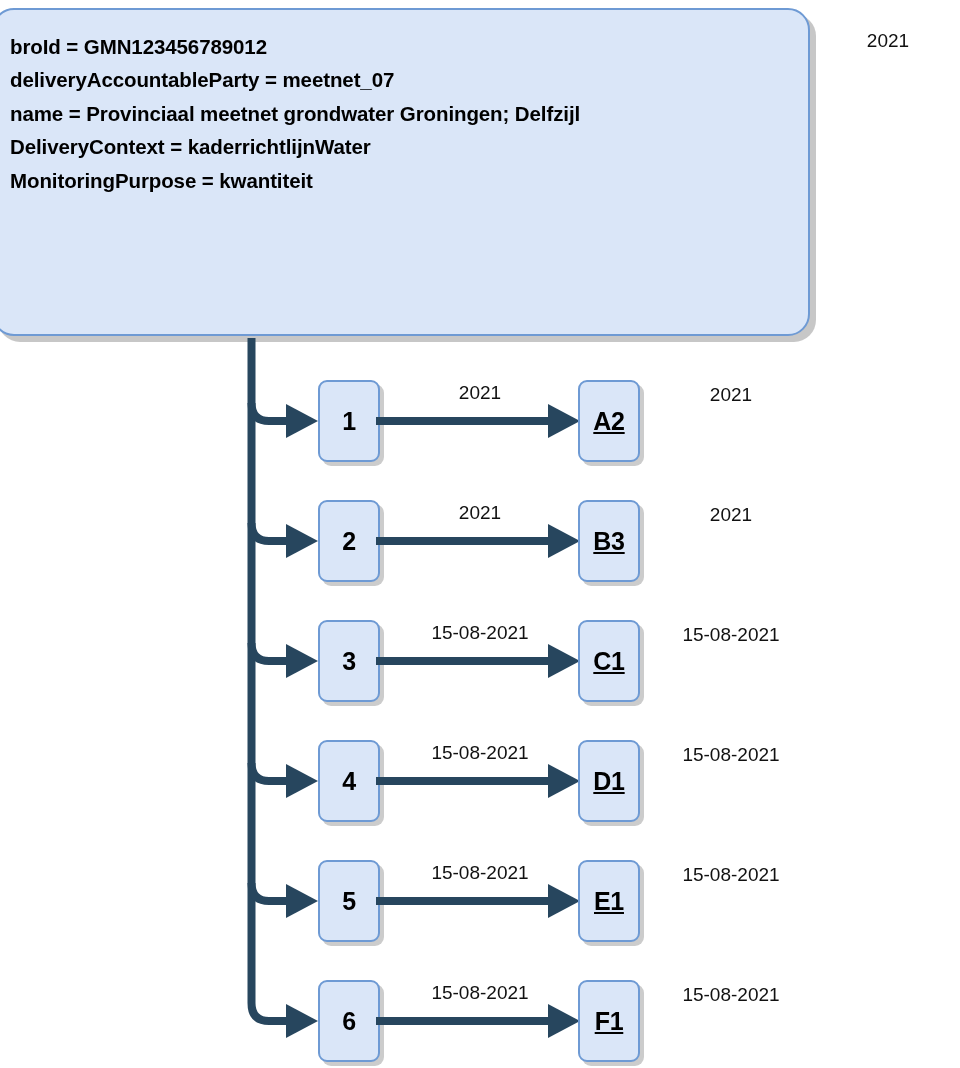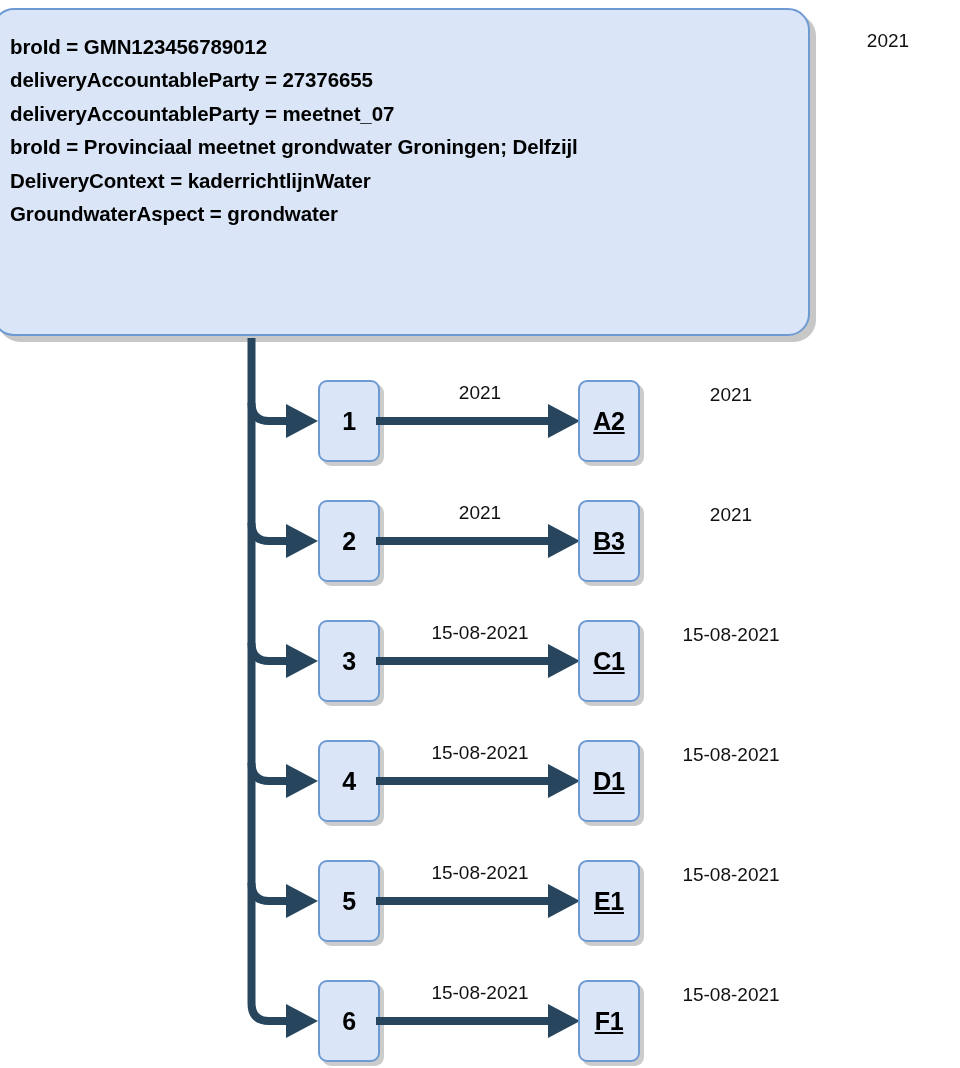--- a/index.html
+++ b/index.html
@@ -137,25 +137,24 @@
   }
 </style>
 </head>
 <body>
 
 <div id="diagram-root">
 
   <div class="gmn-box">
     <div class="gmn-box-inner">
       <div class="attr-line">broId = GMN123456789012</div>
-      <div class="attr-line">deliveryAccountableParty = 27376655</div>
       <div class="attr-line">deliveryAccountableParty = meetnet_07</div>
-      <div class="attr-line">broId = Provinciaal meetnet grondwater Groningen; Delfzijl</div>
+      <div class="attr-line">name = Provinciaal meetnet grondwater Groningen; Delfzijl</div>
       <div class="attr-line">DeliveryContext = kaderrichtlijnWater</div>
-      <div class="attr-line">GroundwaterAspect = grondwater</div>
+      <div class="attr-line">MonitoringPurpose = kwantiteit</div>
     </div>
   </div>
 
   <div class="corner-label">2021</div>
 
   <svg class="trunk-svg" viewBox="0 0 960 1068">
 
     <path d="M 251.5 338 L 251.5 1003" fill="none" stroke="#27465e" stroke-width="8" stroke-linecap="butt"></path>
 
     <path d="M 251.5 403 Q 251.5 421 269 421 L 290 421" fill="none" stroke="#27465e" stroke-width="8" stroke-linecap="butt"></path>

